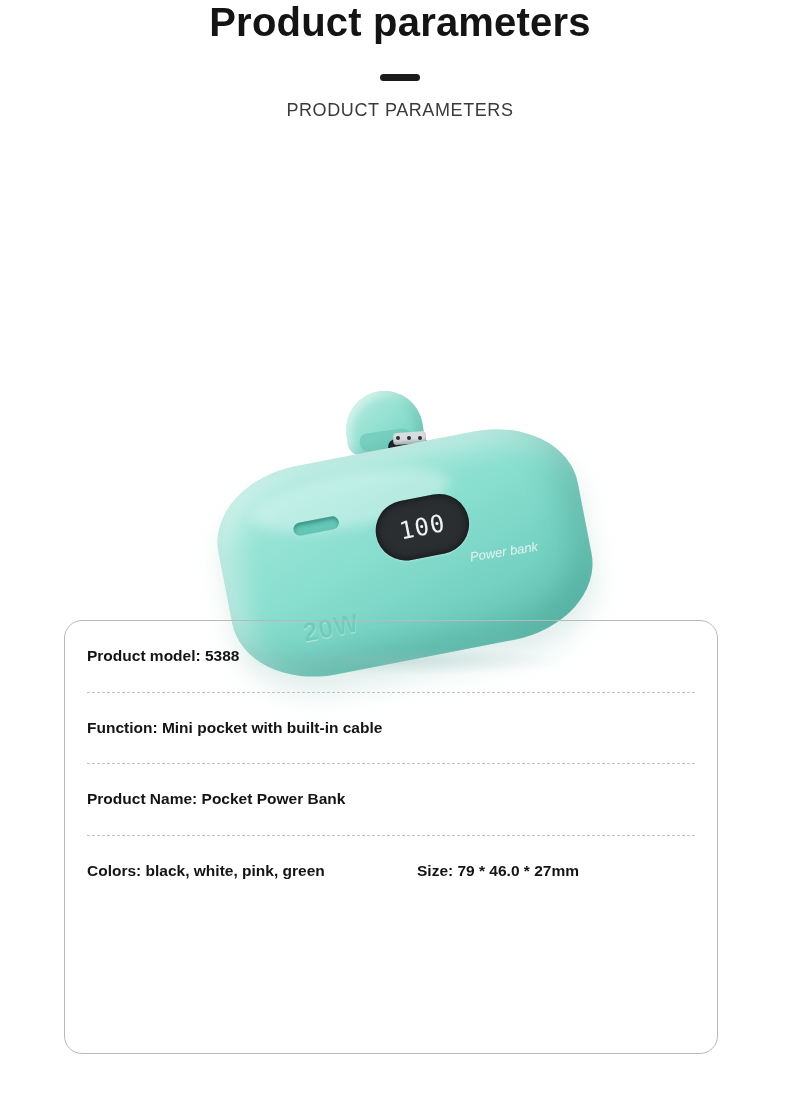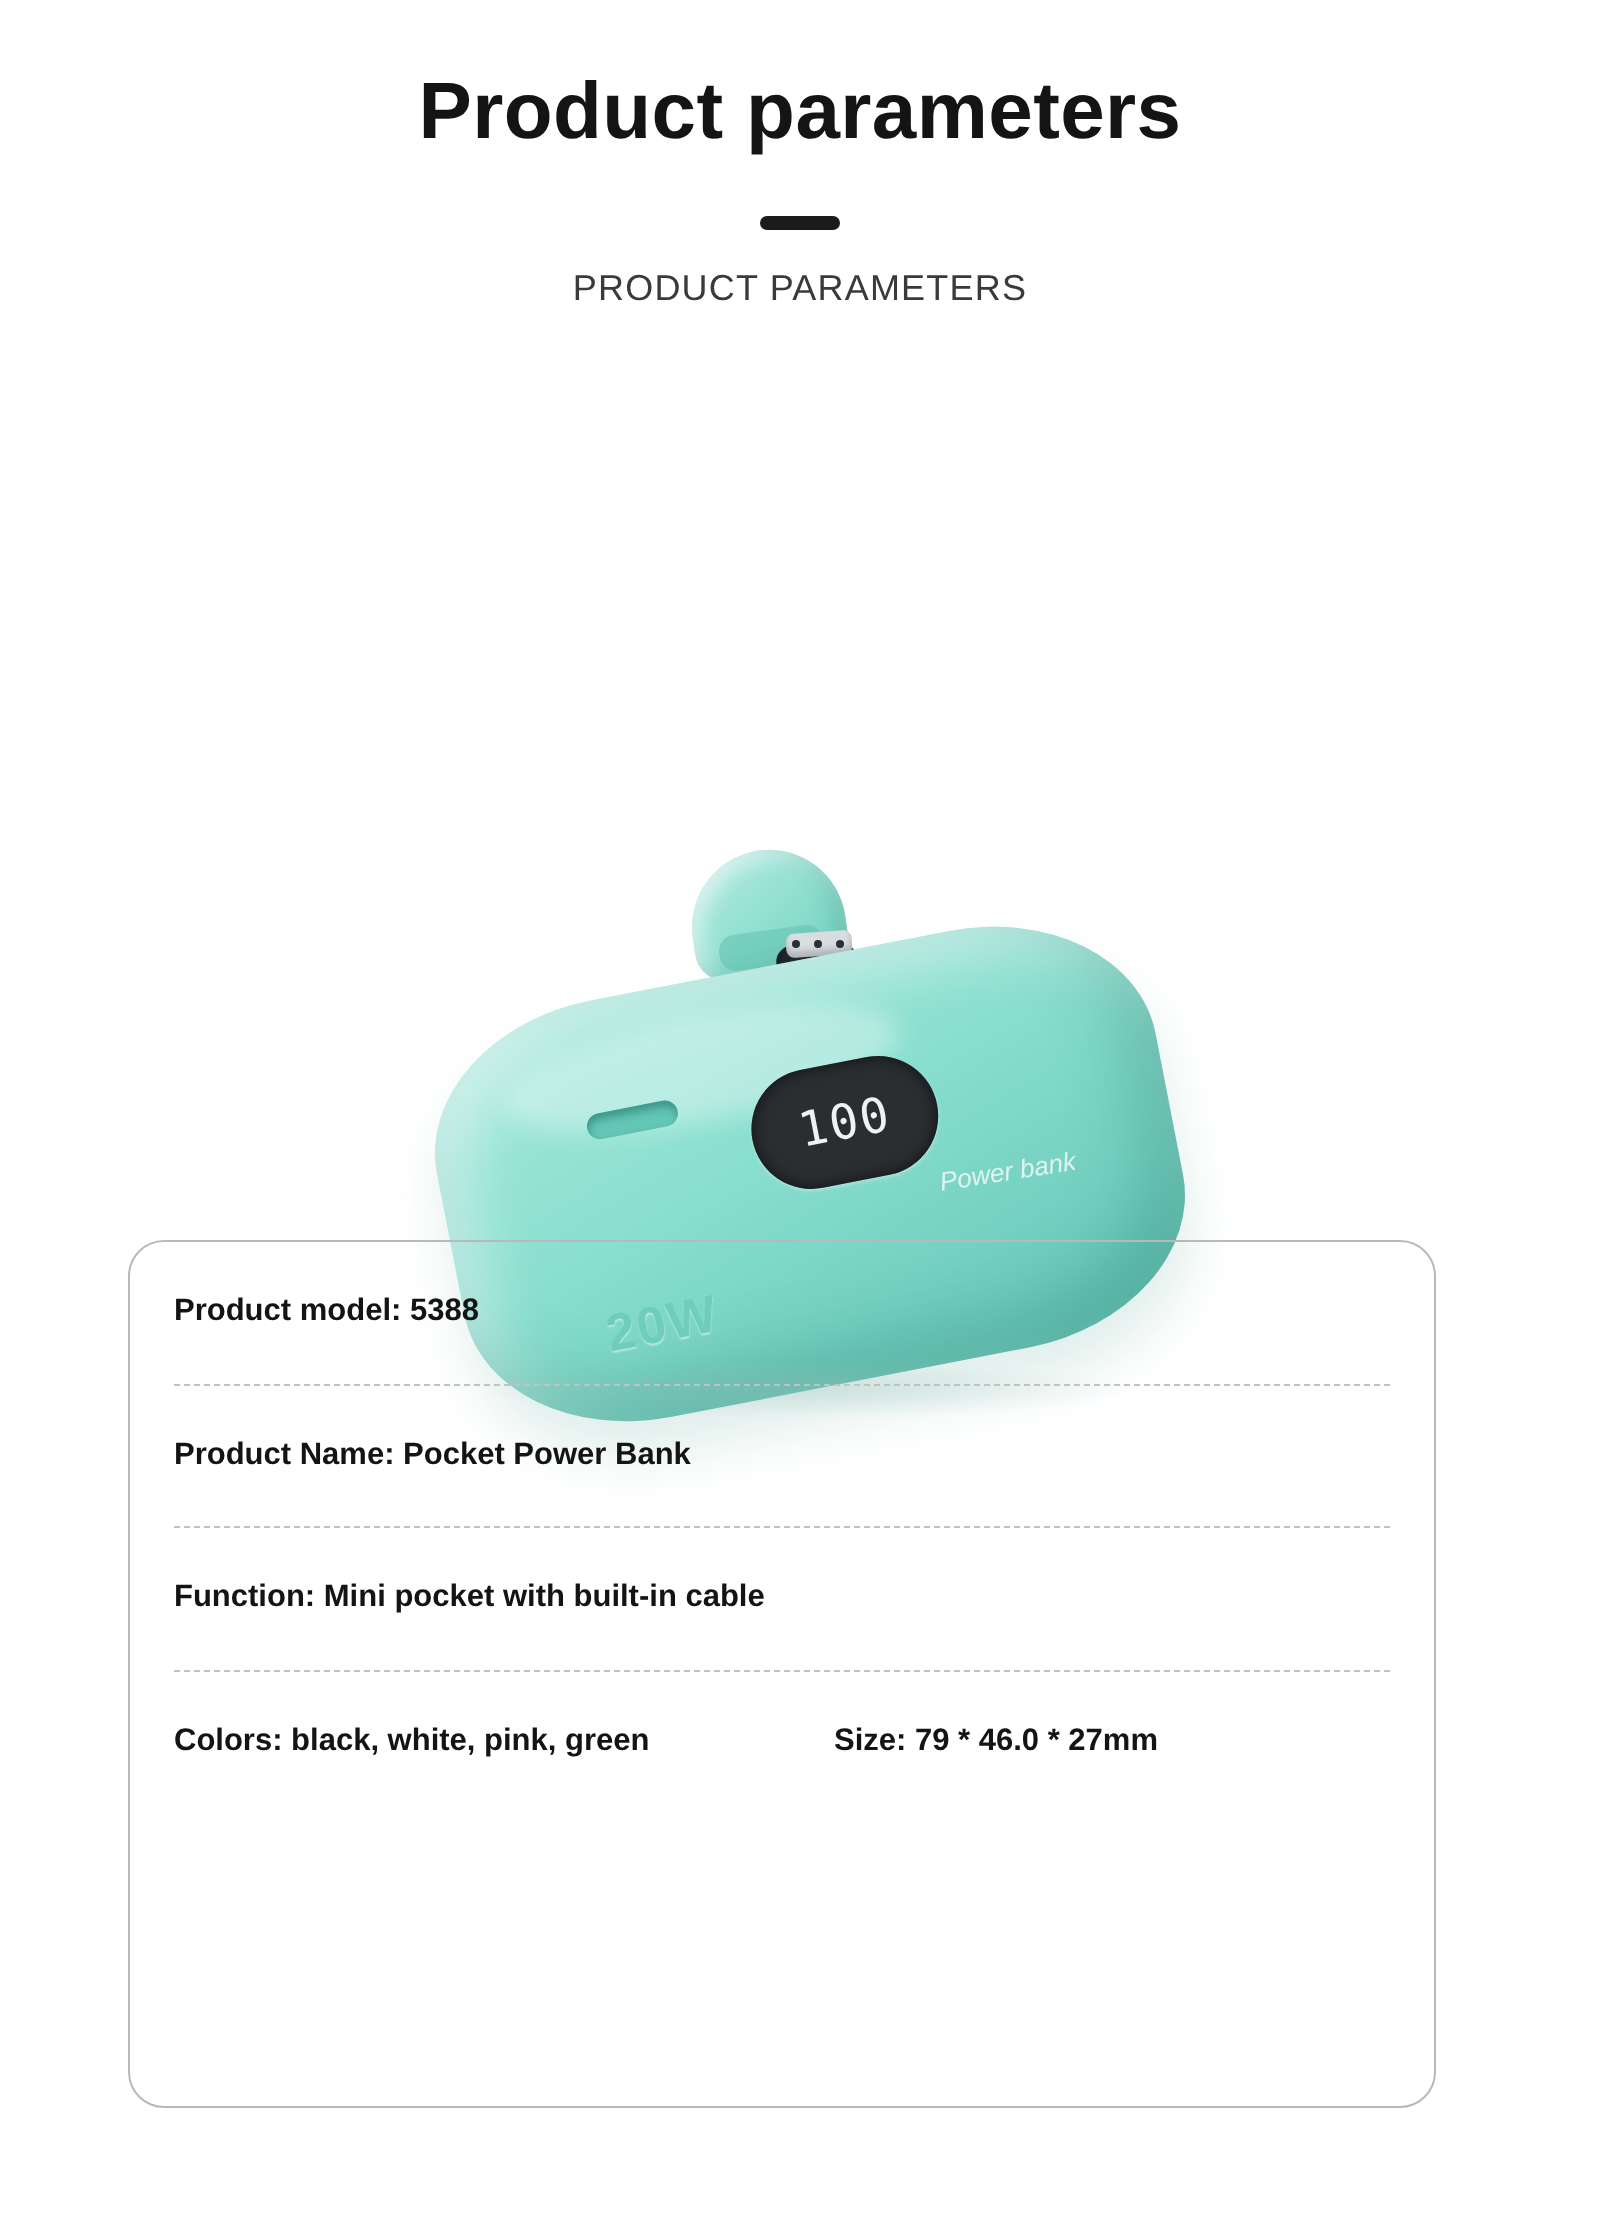--- a/index.html
+++ b/index.html
@@ -11,21 +11,20 @@
     height: 1120px;
     background: #ffffff;
     font-family: "Liberation Sans", sans-serif;
     color: #1a1a1a;
     overflow: hidden;
     position: relative;
   }
 
   
   .header {
-    padding-top: 34px;
     text-align: center;
   }
   .title {
     font-size: 40px;
     font-weight: bold;
     letter-spacing: 0.2px;
     color: #141414;
     line-height: 1.1;
   }
   .divider-dash {
@@ -251,22 +250,22 @@
     <div class="watt-text">20W</div>
   </div>
   <div class="shadow-blob"></div>
 </div>
 
 <div class="spec-card">
   <div class="spec-row">
     <div class="spec-cell wide">Product model: 5388</div>
   </div>
   <div class="spec-row">
+    <div class="spec-cell wide">Function: Mini pocket with built-in cable</div>
+  </div>
+  <div class="spec-row">
     <div class="spec-cell wide">Product Name: Pocket Power Bank</div>
-  </div>
-  <div class="spec-row">
-    <div class="spec-cell wide">Function: Mini pocket with built-in cable</div>
   </div>
   <div class="spec-row">
     <div class="spec-cell left">Colors: black, white, pink, green</div>
     <div class="spec-cell right">Size: 79 * 46.0 * 27mm</div>
   </div>
 </div>
 
 </body></html>

